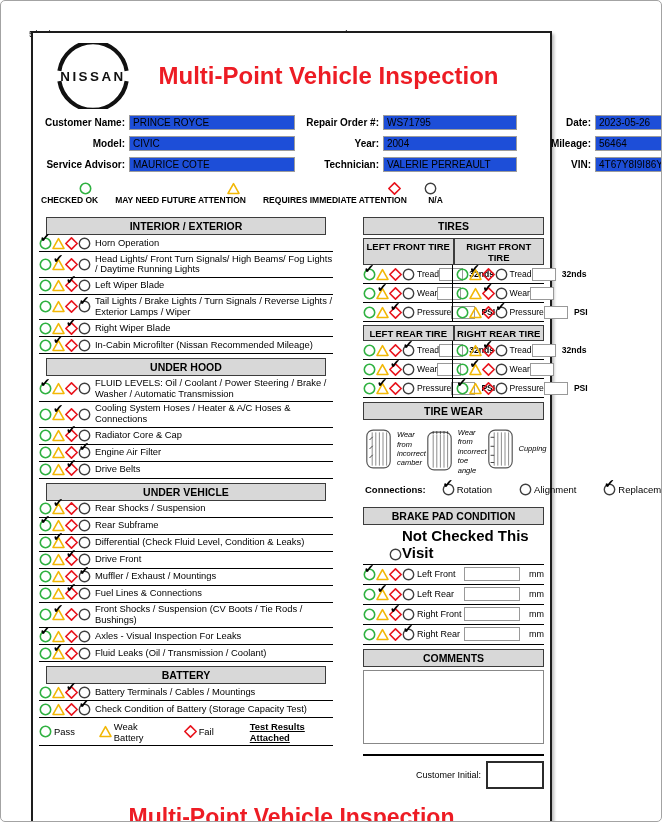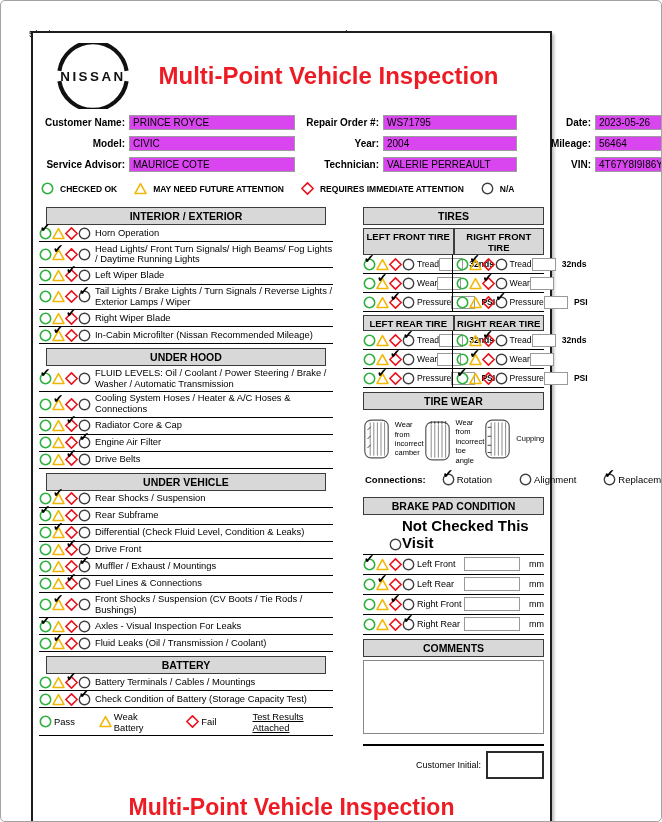--- a/index.html
+++ b/index.html
@@ -10,58 +10,58 @@
   .ph-center{position:absolute;left:0;right:0;text-align:center;}
   .doc{position:absolute;left:30px;top:30px;width:521px;min-height:680px;background:#fff;
        border:2px solid #1d1d1d;box-shadow:2px 3px 3px #b8b8b8;padding:6px 6px 4px 6px;}
   .doc-header{display:flex;align-items:center;height:70px;margin:2px 0 4px 0;}
   .logo-wrap{width:108px;display:flex;justify-content:center;}
   .title{flex:1;text-align:center;font-size:24px;font-weight:bold;color:var(--title-red,#ed1c24);padding-right:34px;}
   
   .info-grid{display:grid;grid-template-columns:84px 166px 80px 134px 70px 100px;column-gap:4px;row-gap:6px;
              align-items:center;margin:4px 0 4px 2px;font-size:10px;}
   .info-label{font-weight:bold;text-align:right;white-space:nowrap;}
-  .info-value{border:1px solid #9c9c9c;height:15px;font-size:10px;padding:0 3px;line-height:13px;background:#d946ef;
+  .info-value{border:1px solid #9c9c9c;height:15px;font-size:10px;padding:0 3px;line-height:13px;background:#1d4ed8;
               font-family:inherit;width:100%;}
   
   .legend{display:flex;align-items:center;margin:10px 0 8px 2px;font-size:8.5px;font-weight:bold;}
-  .legend-item{display:flex;align-items:center;margin-right:17px;}
+  .legend-item{display:flex;align-items:flex-end;margin-right:17px;flex-direction:column;}
   .legend-item .sym{margin-right:6px;}
   
   .columns{display:flex;gap:30px;}
   .col-left{width:294px;}
   .col-right{flex:1;min-width:0;}
   .sec-header{background:var(--header-bg,#d8d8d8);border:1px solid #3c3c3c;text-align:center;font-weight:bold;
               font-size:10.5px;padding:2px 0;margin:4px 7px 0 7px;}
   .col-right > .sec-header{margin:4px 0 0 0;}
   
   .item-row{display:flex;align-items:center;border-bottom:1.6px solid #000;padding:1.5px 0;min-height:15px;
             font-size:9.4px;line-height:1.15;}
   .syms{display:flex;align-items:center;flex:0 0 54px;}
   .sym{position:relative;width:13px;height:13px;display:inline-block;flex:0 0 13px;}
   .symsvg{width:13px;height:13px;display:block;}
   .check{position:absolute;left:1px;top:-5px;font-size:12.5px;font-weight:bold;color:#000;line-height:13px;}
   .item-label{flex:1;padding-left:2px;}
   
   .battery-result{display:flex;align-items:center;border-bottom:1.6px solid #000;padding:2.5px 0;font-size:9.4px;}
   .br-opt{display:flex;align-items:center;margin-right:24px;}
   .br-opt .sym{margin-right:2px;}
-  .br-link{font-weight:normal;text-decoration:underline;margin-left:12px;}
+  .br-link{font-weight:bold;text-decoration:underline;margin-left:12px;}
   
   .tire-subheaders{display:flex;margin-top:3px;}
   .tire-subheader{flex:1;background:var(--header-bg,#d8d8d8);border:1px solid #3c3c3c;text-align:center;
                   font-weight:bold;font-size:9.5px;padding:1.5px 0;}
   .tire-row{display:flex;border-bottom:1.6px solid #000;}
   .tire-cell{flex:1;display:flex;align-items:center;padding:2.5px 0;font-size:8.6px;min-width:0;}
   .tire-cell.right{border-left:1.6px solid #000;padding-left:3px;}
   .tire-label{width:38px;}
   .val-box{width:24px;height:13px;border:1px solid #999;background:#fff;flex:0 0 24px;}
   .tire-unit{font-weight:bold;margin-left:6px;}
   
-  .wear-row{display:flex;align-items:flex-start;justify-content:center;padding:8px 2px 2px 2px;}
+  .wear-row{display:flex;align-items:flex-start;justify-content:flex-start;padding:8px 2px 2px 2px;font-style:italic;}
   .wear-item{display:flex;align-items:center;}
   .tiresvg{width:27px;height:42px;display:block;}
   .wear-label{font-size:7.5px;margin-left:5px;line-height:1.25;max-width:66px;}
   .rec-row{display:flex;align-items:center;padding:6px 0 7px 2px;font-size:9.5px;}
   .rec-label{font-weight:bold;margin-right:16px;}
   .rec-item{display:flex;align-items:center;margin-right:27px;}
   .rec-item .sym{margin-right:2px;}
   
   .not-checked-row{display:flex;align-items:flex-end;border-bottom:1.6px solid #000;padding:2.5px 0 2.5px 26px;
                    font-size:15px;font-weight:bold;}

